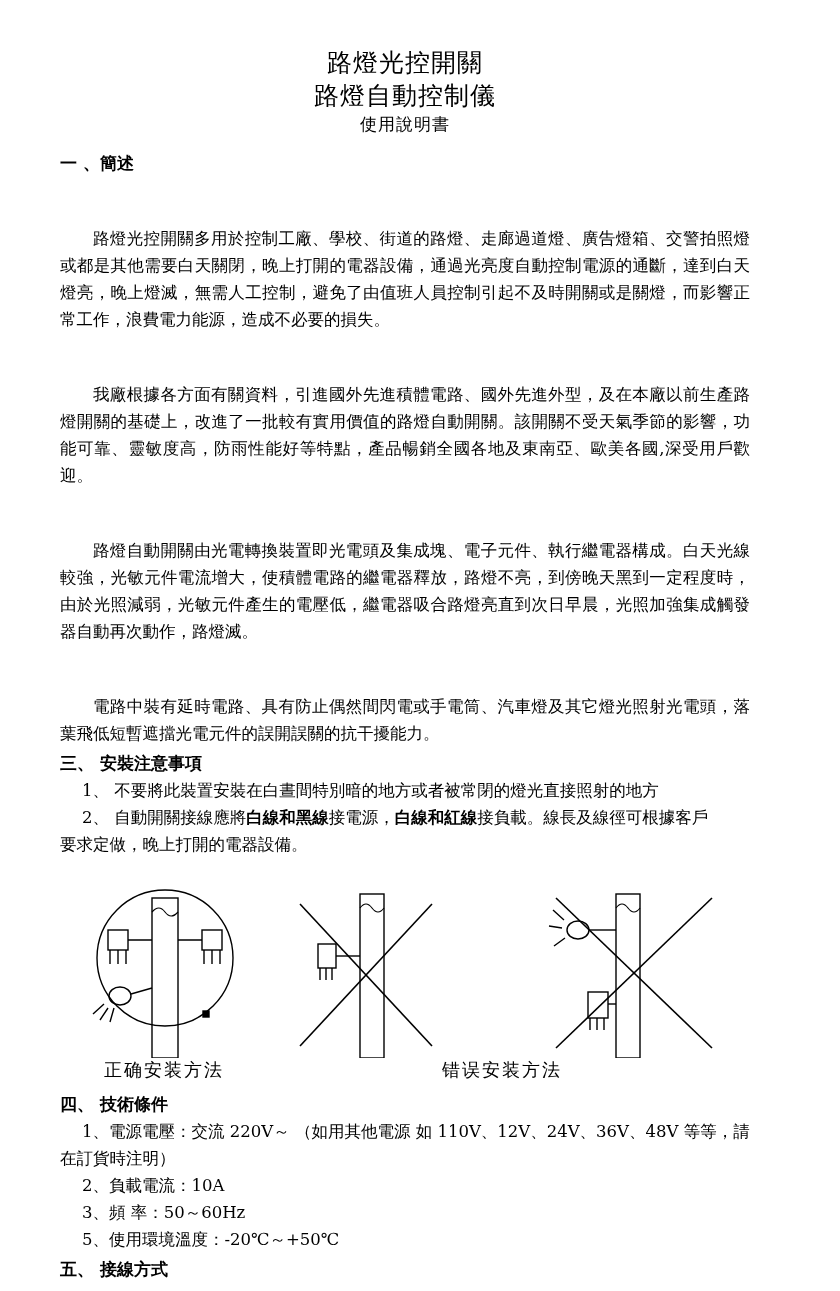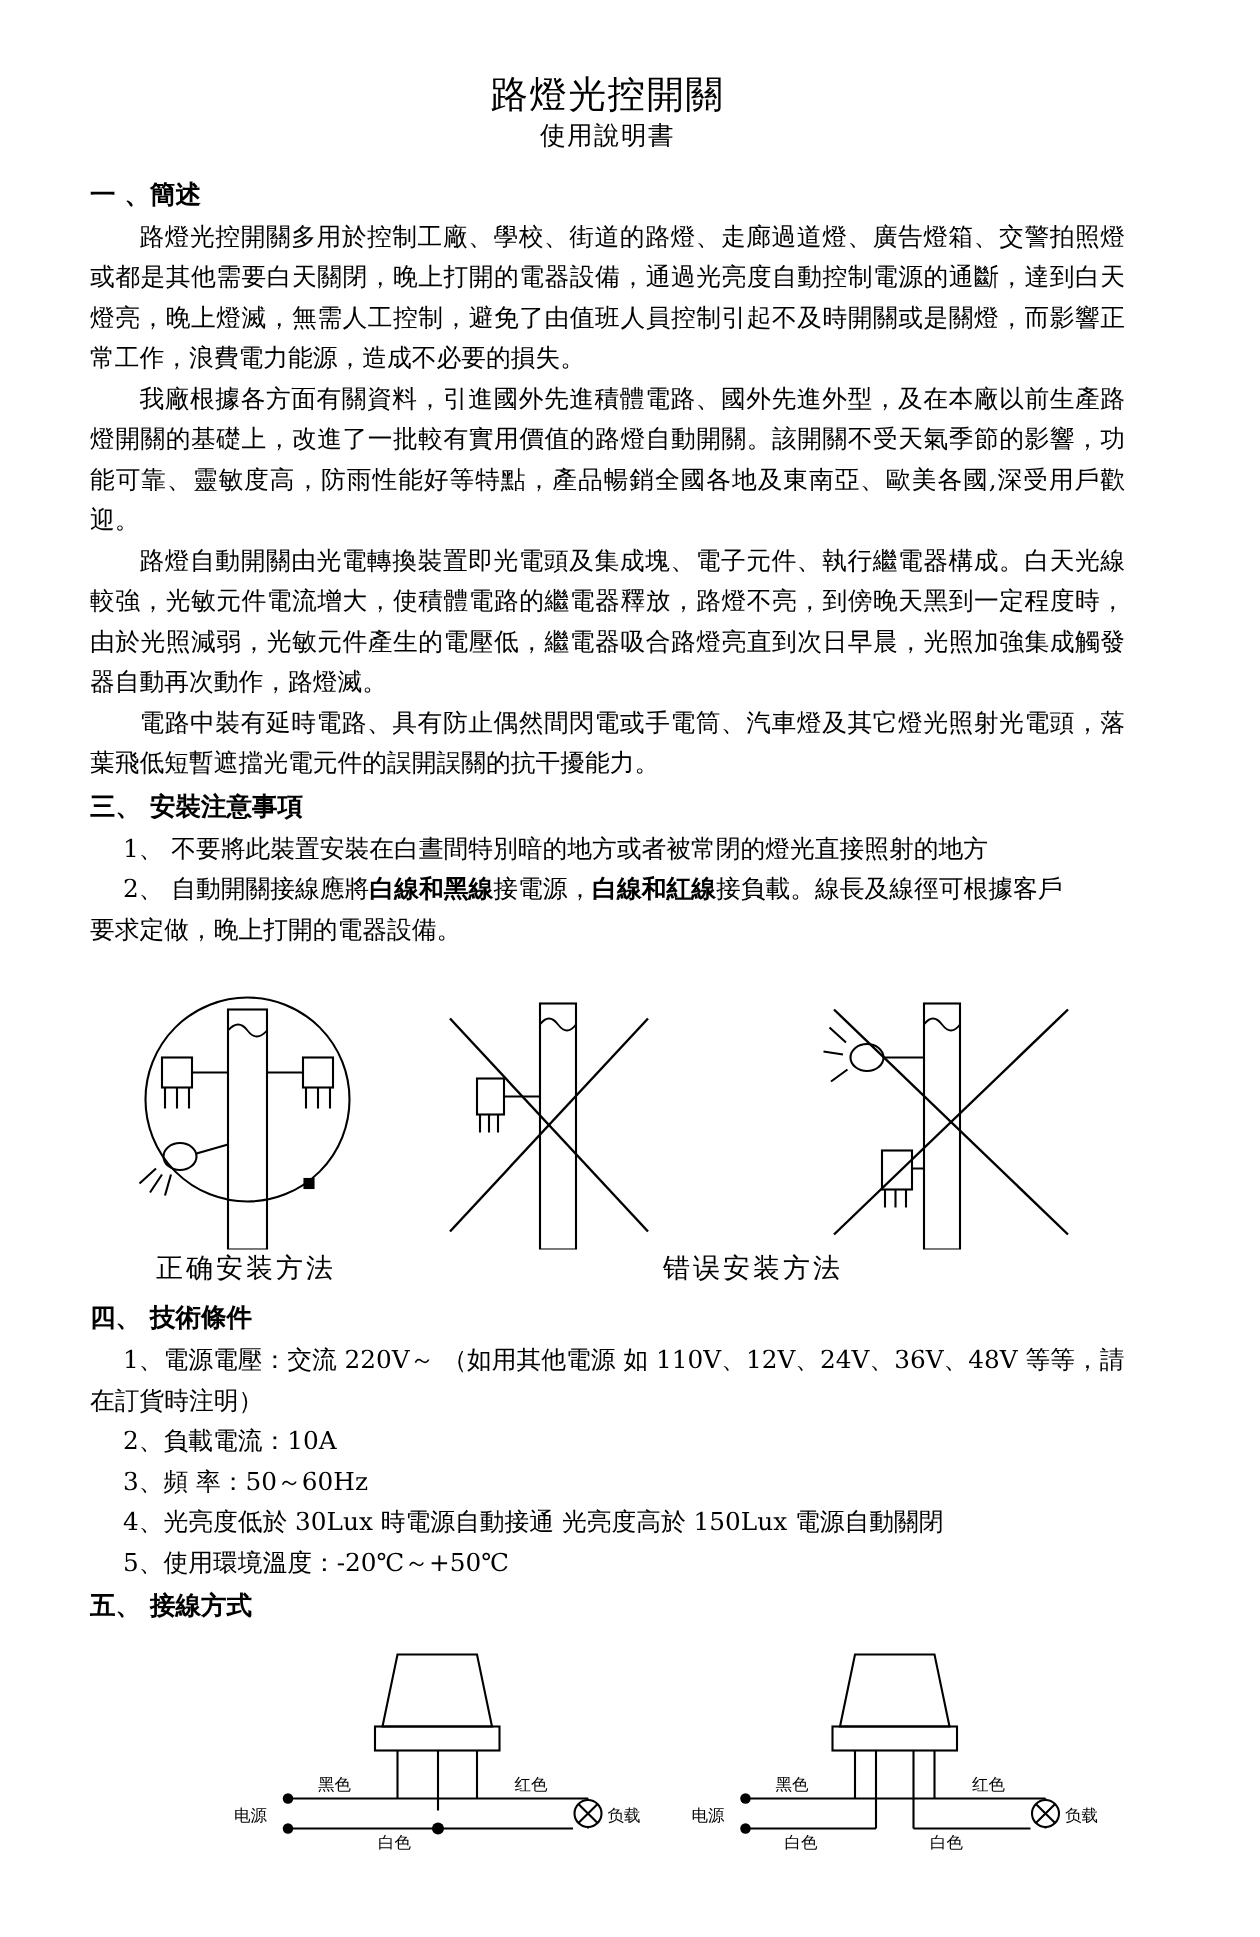--- a/index.html
+++ b/index.html
@@ -49,20 +49,21 @@
   }
   p.body {
     font-size: 16.5px;
     line-height: 27px;
     margin: 0;
     text-align: justify;
     text-justify: inter-ideograph;
   }
   p.indent2 {
     text-indent: 2em;
+    margin-top: 48px;
   }
   p.ind-list {
     padding-left: 22px;
   }
   .b {
     font-weight: bold;
   }
   .diagrams {
     position: relative;
     height: 190px;
@@ -85,20 +86,21 @@
   svg { display: block; }
   .svg-abs { position: absolute; top: 0; left: 0; }
 </style>
 </head>
 <body>
 
 <div class="page">
 
   <div class="title-block">
     <div class="title1">路燈光控開關</div>
+    <div class="title2">路燈自動控制儀</div>
     <div class="title3">使用說明書</div>
   </div>
 
   <div class="sect-head">一 、簡述</div>
   <p class="body indent2">路燈光控開關多用於控制工廠、學校、街道的路燈、走廊過道燈、廣告燈箱、交警拍照燈或都是其他需要白天關閉，晚上打開的電器設備，通過光亮度自動控制電源的通斷，達到白天燈亮，晚上燈滅，無需人工控制，避免了由值班人員控制引起不及時開關或是關燈，而影響正常工作，浪費電力能源，造成不必要的損失。</p>
   <p class="body indent2">我廠根據各方面有關資料，引進國外先進積體電路、國外先進外型，及在本廠以前生產路燈開關的基礎上，改進了一批較有實用價值的路燈自動開關。該開關不受天氣季節的影響，功能可靠、靈敏度高，防雨性能好等特點，產品暢銷全國各地及東南亞、歐美各國,深受用戶歡迎。</p>
 
   <p class="body indent2">路燈自動開關由光電轉換裝置即光電頭及集成塊、電子元件、執行繼電器構成。白天光線較強，光敏元件電流增大，使積體電路的繼電器釋放，路燈不亮，到傍晚天黑到一定程度時，由於光照減弱，光敏元件產生的電壓低，繼電器吸合路燈亮直到次日早晨，光照加強集成觸發器自動再次動作，路燈滅。</p>
   <p class="body indent2">電路中裝有延時電路、具有防止偶然間閃電或手電筒、汽車燈及其它燈光照射光電頭，落葉飛低短暫遮擋光電元件的誤開誤關的抗干擾能力。</p>
 
@@ -159,21 +161,20 @@
   <div class="dia-caption-row">
     <div class="dia-caption" style="left:44px;">正确安装方法</div>
     <div class="dia-caption" style="left:382px;">错误安装方法</div>
   </div>
 
   <div class="sect-head">四、 技術條件</div>
   <p class="body ind-list">1、電源電壓：交流 220V～ （如用其他電源 如 110V、12V、24V、36V、48V 等等，請</p>
   <p class="body">在訂貨時注明）</p>
   <p class="body ind-list">2、負載電流：10A</p>
   <p class="body ind-list">3、頻    率：50～60Hz</p>
-  <p class="body ind-list">4、光亮度低於 30Lux 時電源自動接通   光亮度高於 150Lux 電源自動關閉</p>
   <p class="body ind-list">5、使用環境溫度：-20℃～+50℃</p>
 
   <div class="sect-head">五、 接線方式</div>
 
   <div class="wiring">
     <svg class="svg-abs" width="720" height="175" viewBox="0 0 720 175">
 
       <g fill="none" stroke="#000" stroke-width="1.4">
         <path d="M195 62 L205 14 L258 14 L268 62 Z"></path>
         <rect x="190" y="62" width="83" height="16"></rect>

